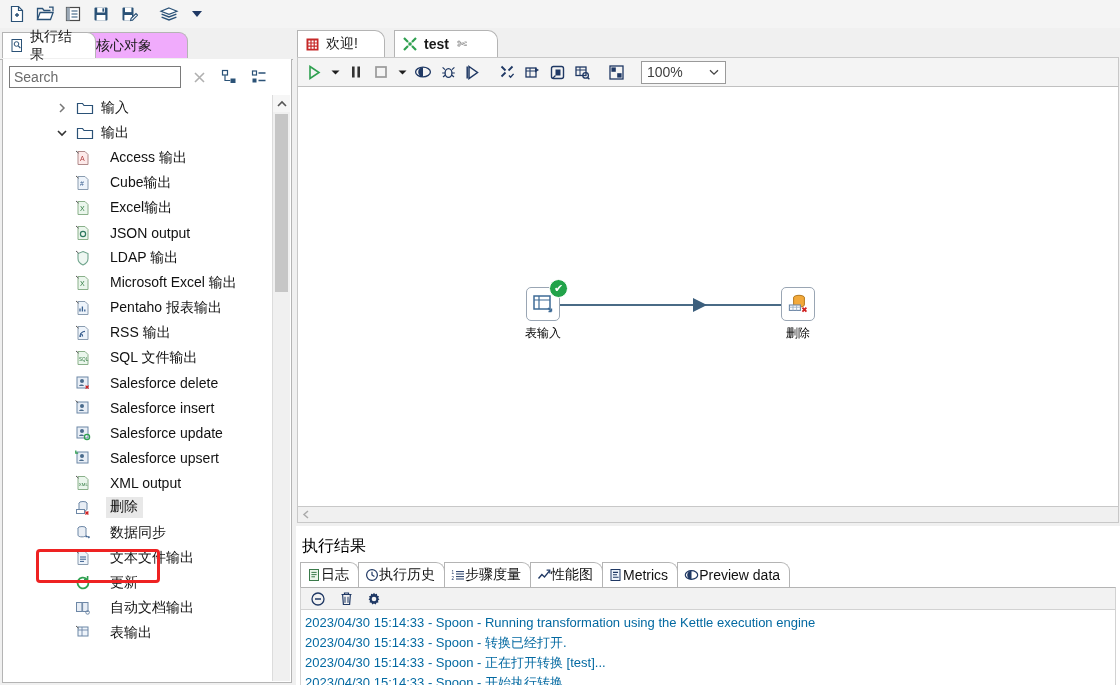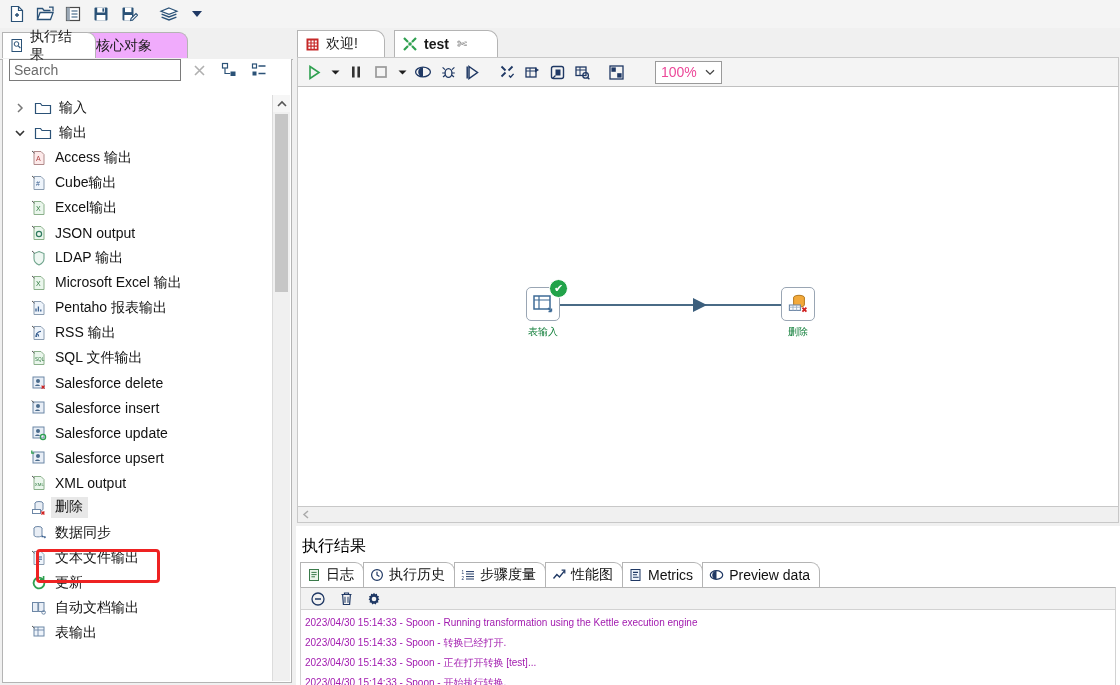--- a/index.html
+++ b/index.html
@@ -47,21 +47,21 @@
   }
   .ltab.t1 { left: 2px; width: 94px; z-index: 3; background: #ffffff; }
   .ltab.t2 { left: 68px; width: 120px; z-index: 2; background: #f0abfc; }
 
   .tree-wrap {
     position: absolute; left: 2px; top: 31px; width: 290px; height: 624px;
     background: #ffffff; border: 1px solid #b4b4b4; border-top: none; box-sizing: border-box;
   }
   .searchbar {
     position: absolute; left: 0; top: 0; width: 288px; height: 36px;
-    display: flex; align-items: flex-start; padding: 0 6px; box-sizing: border-box; gap: 6px;
+    display: flex; align-items: center; padding: 0 6px; box-sizing: border-box; gap: 6px;
     background: #ffffff;
   }
   .search-input {
     width: 172px; height: 22px; border: 1px solid #7a7a7a; background: #ffffff;
     font-family: "Liberation Sans", sans-serif; font-size: 14px; color: #555;
     padding: 0 4px; box-sizing: border-box; outline: none;
   }
   .search-input::placeholder { color: #6b6b6b; }
   .sb-icon { width: 24px; height: 22px; display: flex; align-items: center; justify-content: center; }
 
@@ -69,22 +69,22 @@
     position: absolute; left: 0; top: 36px; width: 271px; height: 586px;
     overflow: hidden; background: #ffffff;
   }
   .trow {
     height: 25px; display: flex; align-items: center; box-sizing: border-box;
     white-space: nowrap; font-size: 14px; color: #111;
   }
   .trow .twist { width: 22px; display: flex; align-items: center; justify-content: center; }
   .trow .ticon { width: 24px; display: flex; align-items: center; justify-content: center; flex: 0 0 24px; }
   .trow .tlabel { padding-left: 4px; }
-  .trow.lvl0 { padding-left: 6px; }
-  .trow.lvl1 { padding-left: 24px; }
+  .trow.lvl0 { padding-left: 6px; margin-left: 42px; }
+  .trow.lvl1 { padding-left: 68px; gap: 11px; }
   .trow.sel .tlabel { background: #e8e8e8; padding: 1px 5px 2px 4px; }
 
   .vscroll {
     position: absolute; right: 1px; top: 36px; width: 17px; height: 586px;
     background: #f0f0f0; border-left: 1px solid #dcdcdc;
   }
   .vscroll .up {
     height: 17px; background: #f6f6f6; display: flex; align-items: center; justify-content: center;
   }
   .vscroll .thumb {
@@ -113,23 +113,23 @@
 
   .canvas-toolbar {
     position: absolute; left: 1px; top: 29px; width: 822px; height: 30px;
     background: #f4f4f4; border: 1px solid #c8c8c8; border-bottom: 1px solid #c0c0c0;
     box-sizing: border-box; display: flex; align-items: center; gap: 1px; padding-left: 4px;
   }
   .ct-btn { width: 24px; height: 26px; display: flex; align-items: center; justify-content: center; }
   .ct-caret { width: 16px; height: 26px; display: flex; align-items: center; justify-content: center; }
   .ct-gap { width: 8px; }
   .zoom-combo {
-    margin-left: 26px; width: 67px; height: 23px; background: #ffffff; border: 1px solid #9a9a9a;
+    margin-left: 12px; width: 85px; height: 23px; background: #ffffff; border: 1px solid #9a9a9a;
     display: flex; align-items: center; justify-content: space-between; padding: 0 5px;
-    box-sizing: border-box; font-size: 14px; color: #ec4899;
+    box-sizing: border-box; font-size: 14px; color: #404040;
   }
 
   .canvas {
     position: absolute; left: 1px; top: 59px; width: 822px; height: 422px;
     background: #ffffff; border: 1px solid #c8c8c8; border-top: none; box-sizing: border-box;
     overflow: hidden;
   }
   .hscroll {
     position: absolute; left: 1px; top: 478px; width: 822px; height: 17px;
     background: #f0f0f0; border: 1px solid #c8c8c8; box-sizing: border-box;
@@ -138,59 +138,59 @@
   .hscroll .left-arrow { width: 17px; display: flex; align-items: center; justify-content: center; }
 
   
   .node { position: absolute; }
   .node .nbox {
     width: 34px; height: 34px; background: #ffffff; border: 1px solid #9aa6b4; border-radius: 5px;
     display: flex; align-items: center; justify-content: center; box-sizing: border-box;
   }
   .node .nlabel {
     position: absolute; left: 50%; transform: translateX(-50%); top: 38px;
-    font-size: 10px; color: #15803d; white-space: nowrap;
+    font-size: 12px; color: #000000; white-space: nowrap;
   }
   .node .ok-badge {
     position: absolute; right: -8px; top: -8px; width: 17px; height: 17px; border-radius: 50%;
     background: #22a34a; color: #fff; font-size: 11px; display: flex; align-items: center;
     justify-content: center; border: 1px solid #ffffff;
   }
   .hop-line { position: absolute; height: 2px; background: #4a6b86; }
   .hop-arrow {
     position: absolute; width: 0; height: 0;
     border-top: 7px solid transparent; border-bottom: 7px solid transparent;
     border-left: 14px solid #3c5f7d;
   }
 
   
   .results { position: absolute; left: 0; top: 498px; width: 824px; height: 187px; background: #ffffff; }
   .res-title {
     position: absolute; left: 6px; top: 10px; font-size: 16px; font-weight: normal; color: #000;
   }
   .res-tabrow { position: absolute; left: 4px; top: 36px; height: 25px; display: flex; }
   .res-tab {
-    height: 25px; display: flex; align-items: center; gap: 5px; padding: 0 9px 0 6px;
+    height: 25px; display: flex; align-items: center; padding: 0 9px 0 6px;
     box-sizing: border-box; font-size: 14px; color: #111;
     background: #ffffff; border: 1px solid #b4b4b4; border-bottom: none; border-radius: 0 9px 0 0;
     margin-right: -1px;
   }
   .res-toolbar {
     position: absolute; left: 4px; top: 61px; width: 816px; height: 23px;
     background: #f2f2f2; border: 1px solid #d2d2d2; border-top: 1px solid #b4b4b4;
     box-sizing: border-box; display: flex; align-items: center; gap: 6px; padding-left: 6px;
   }
   .res-toolbar .ri { width: 22px; height: 20px; display: flex; align-items: center; justify-content: center; }
   .log {
     position: absolute; left: 4px; top: 84px; width: 816px; height: 101px;
     background: #ffffff; border: 1px solid #d2d2d2; border-top: none; box-sizing: border-box;
     padding: 3px 0 0 4px; overflow: hidden;
   }
   .logline {
-    font-family: "Liberation Sans", sans-serif; font-size: 10px; color: #a21caf;
+    font-family: "Liberation Sans", sans-serif; font-size: 13px; color: #0369a1;
     line-height: 20px; white-space: nowrap;
   }
   svg { display: block; }
 </style>
 </head>
 <body>
 
 <div class="app">
 
   <div class="top-toolbar">

